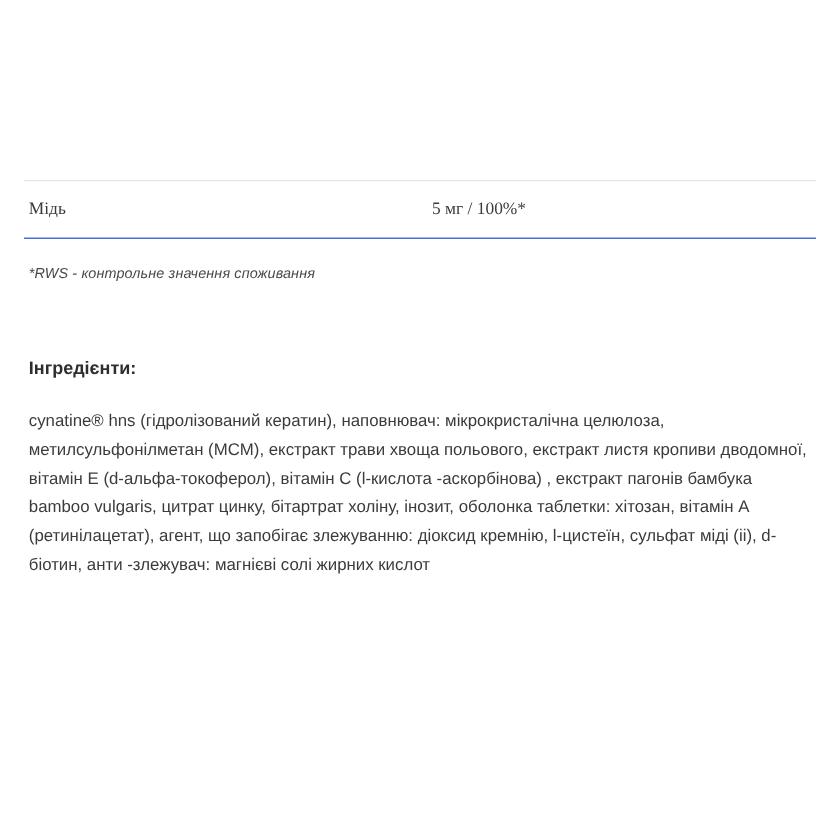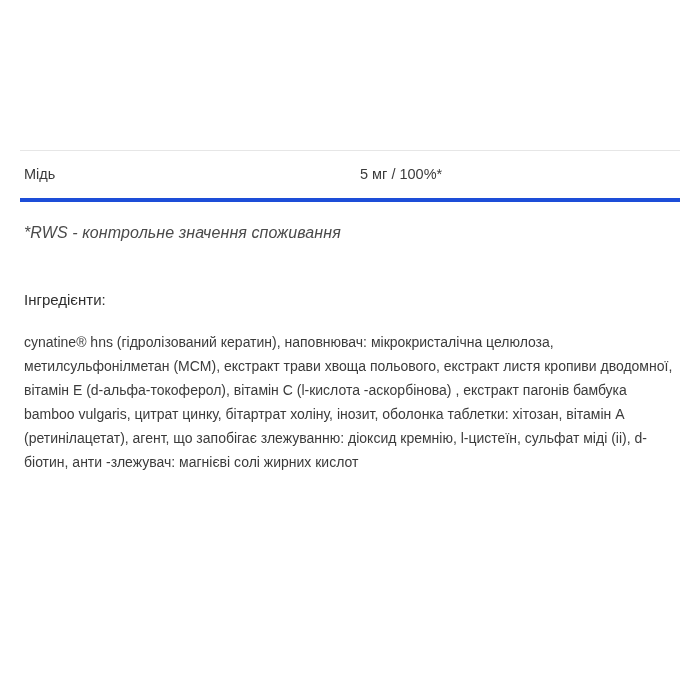--- a/index.html
+++ b/index.html
@@ -22,47 +22,48 @@
     padding: 0 20px;
   }
   .nutrition-table {
     width: 660px;
     margin: 0 auto;
     border-collapse: collapse;
     margin-top: 150px;
   }
   .nutrition-table tr {
     border-top: 1px solid #e6e6e6;
-    border-bottom: 4px solid #1d4ed8;
+    border-bottom: 1px solid #1d4ed8;
+    font-family: Liberation Serif, serif;
   }
   .nutrition-table td {
     padding: 14px 4px 14px 4px;
     font-size: 14.5px;
     color: #3b3b3b;
     line-height: 1.3;
     vertical-align: middle;
   }
   .nutrition-table td.col-name {
     width: 50%;
   }
   .nutrition-table td.col-value {
     width: 50%;
     padding-left: 10px;
   }
   .footnote {
     margin: 22px 4px 0 4px;
-    font-size: 16px;
+    font-size: 12px;
     font-style: italic;
     color: #4a4a4a;
     letter-spacing: 0.1px;
   }
   .section-title {
-    margin: 49px 4px 0 4px;
+    margin: 64px 4px 0 4px;
     font-size: 15px;
-    font-weight: normal;
+    font-weight: bold;
     color: #2e2e2e;
   }
   .ingredients-body {
     margin: 22px 4px 16px 4px;
     font-size: 14px;
     line-height: 1.72;
     color: #3b3b3b;
     max-width: 650px;
     text-align: left;
   }

